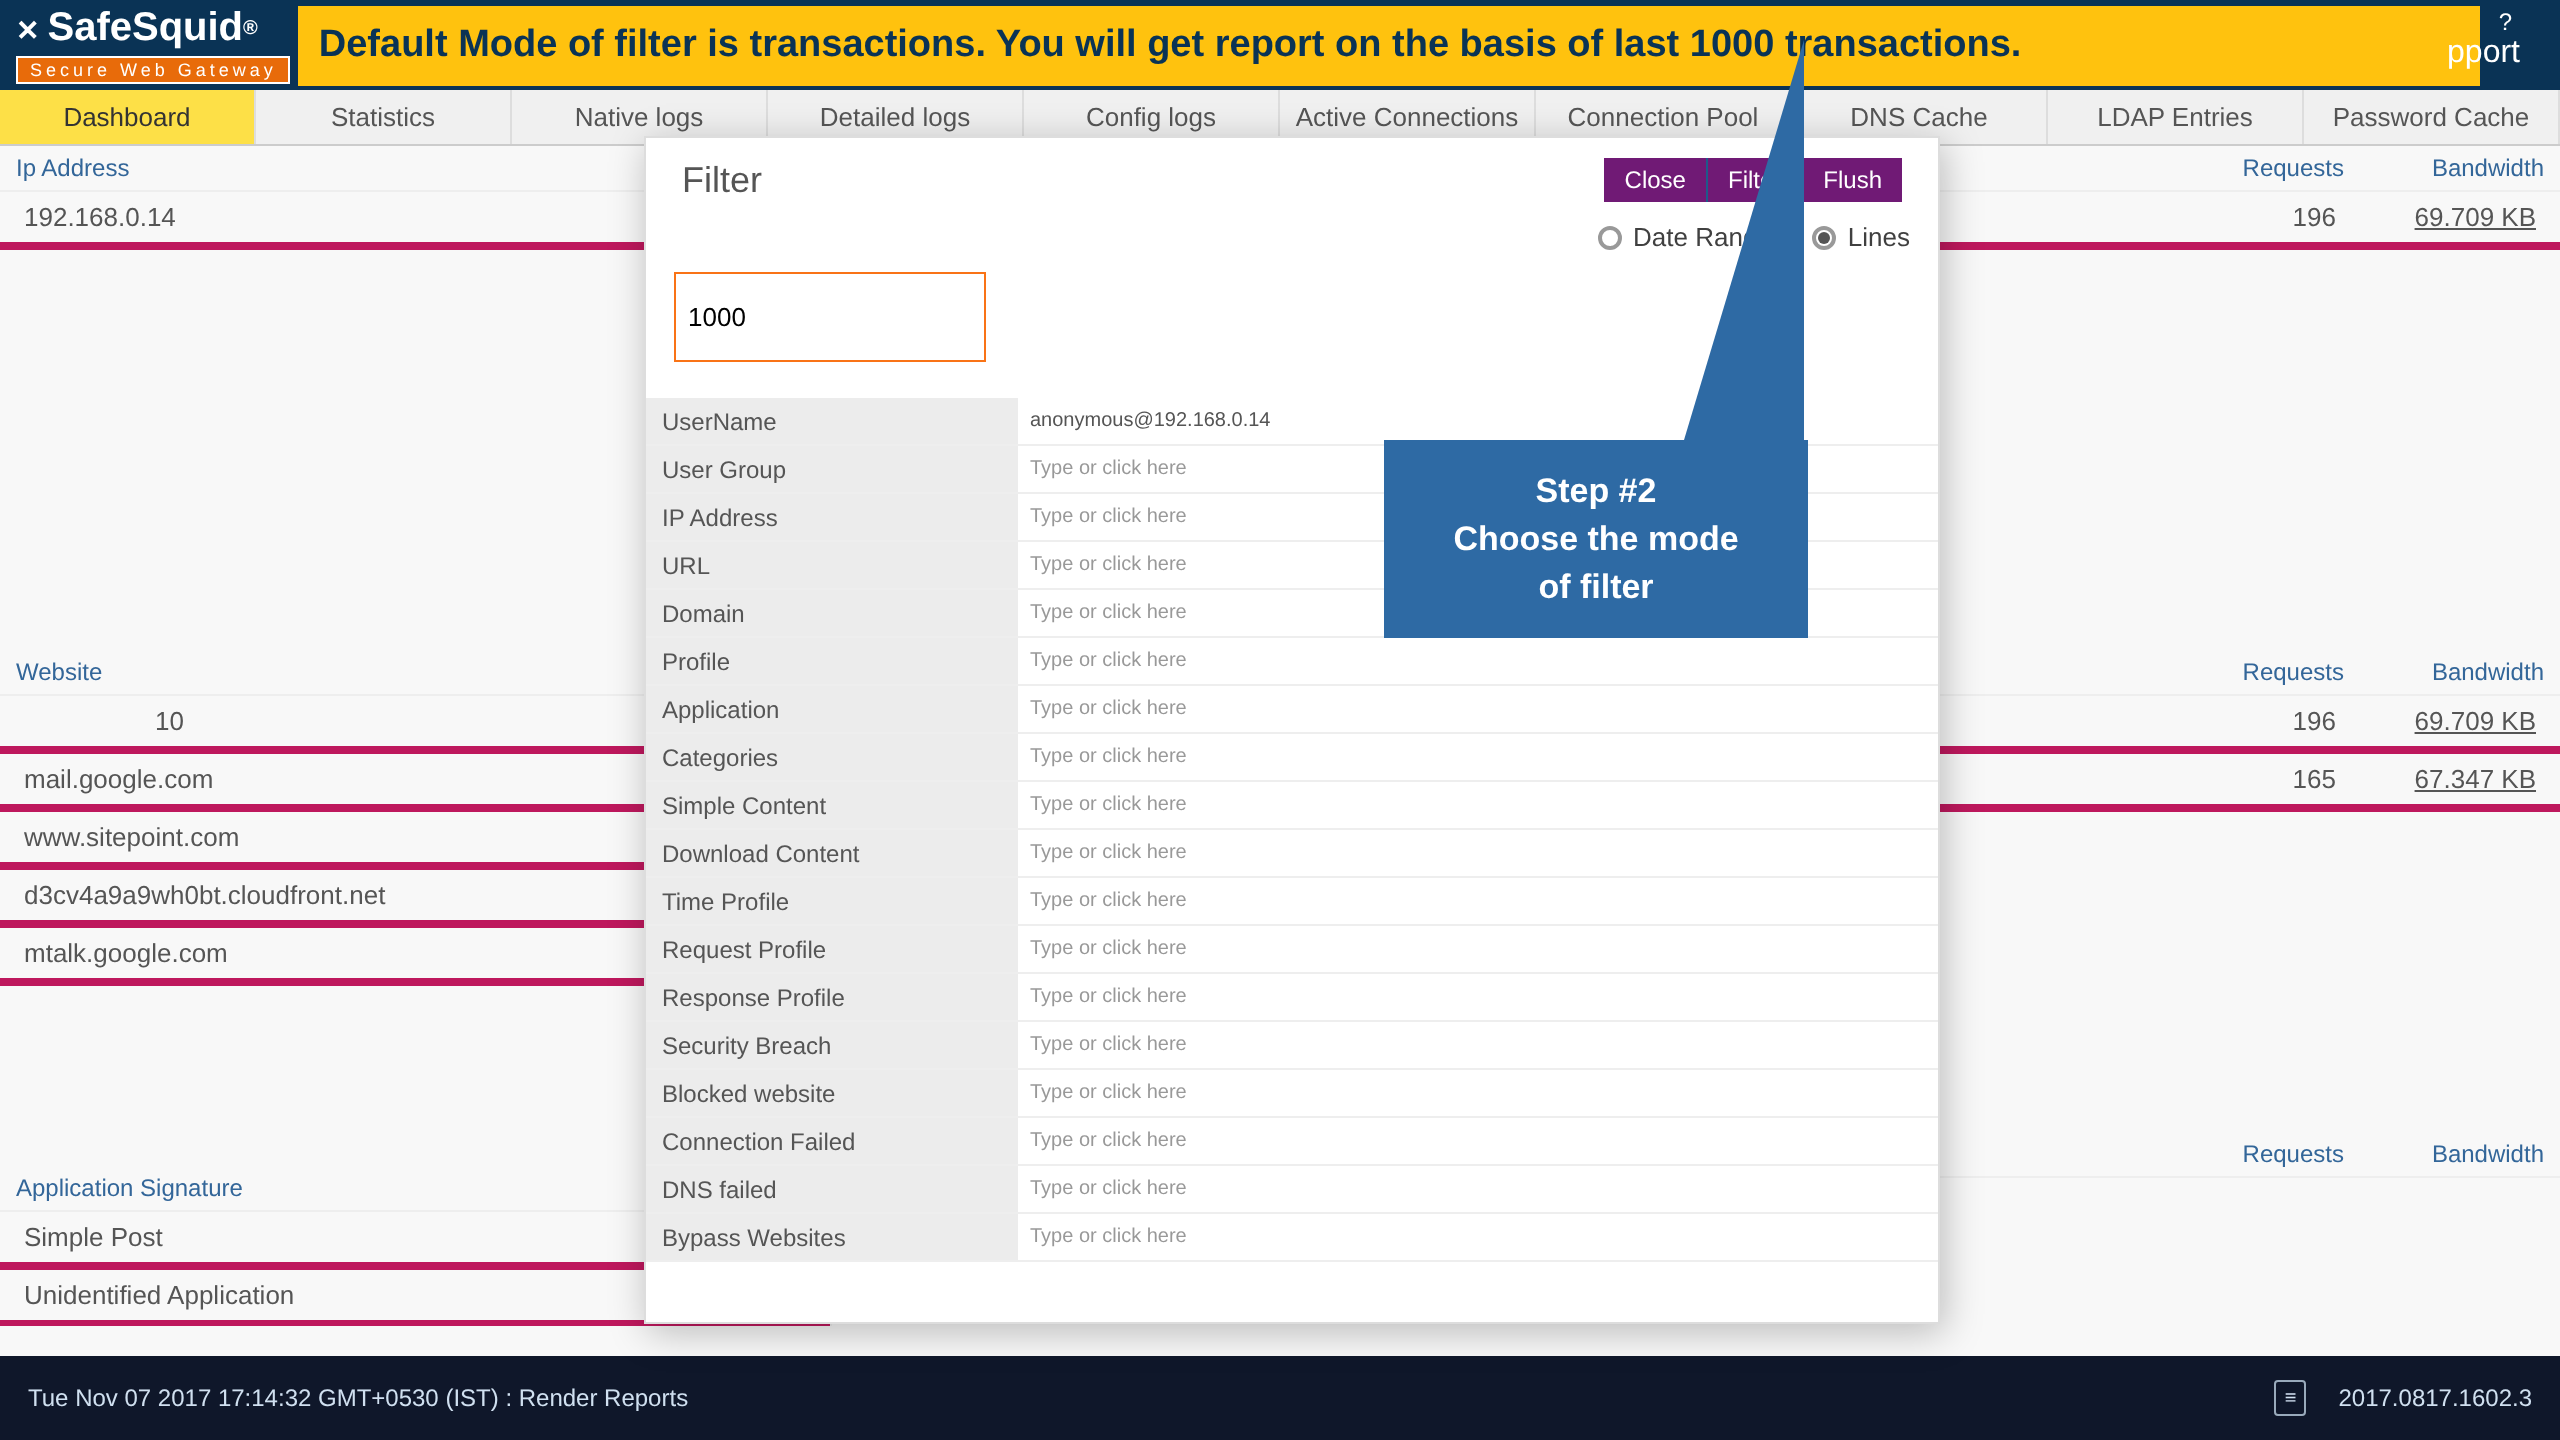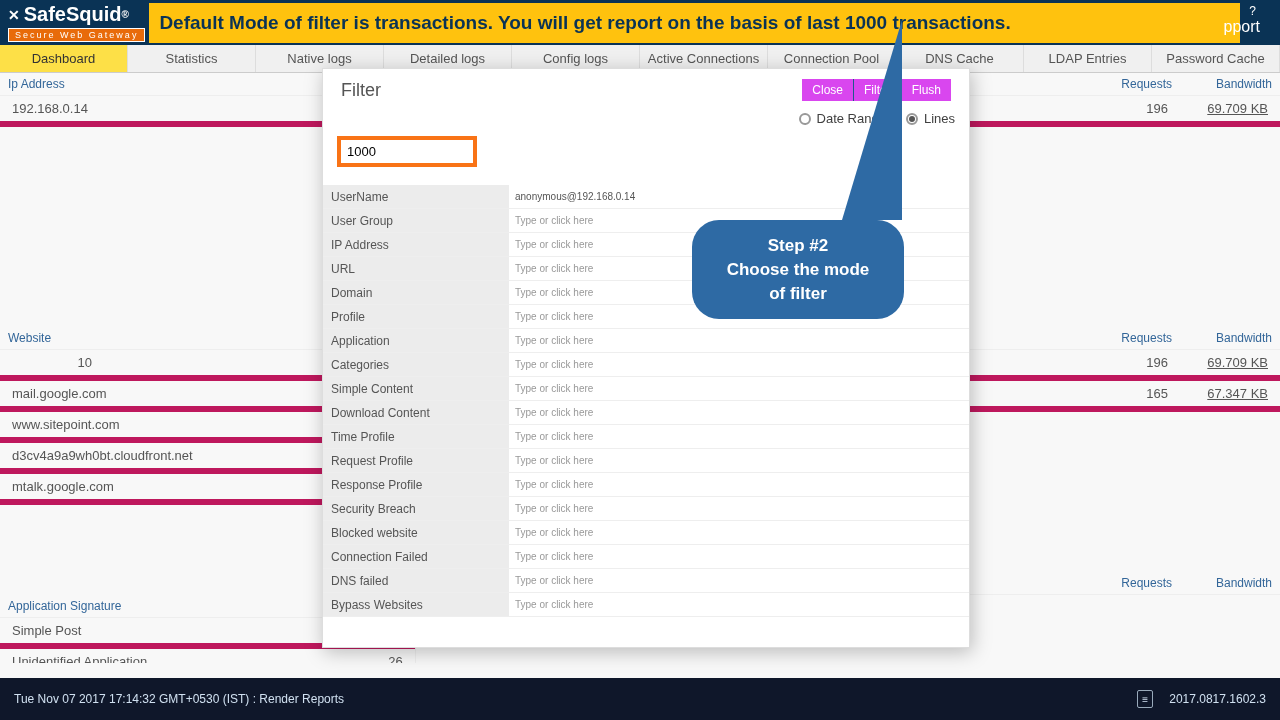--- a/index.html
+++ b/index.html
@@ -21,39 +21,39 @@
 
 .columns { display: flex; height: 590px; }
 .col { flex: 1; overflow-y: auto; }
 .col.left { flex: 0.48; border-right: 1px solid #eee; }
 .col.right { flex: 1; }
 
 .panel-head { display: flex; color: #336699; font-size: 12px; padding: 4px 8px; border-bottom: 1px solid #eee; }
 .panel-head .h1 { flex: 1; }
 .panel-head .h2 { width: 80px; text-align: right; }
 .panel-head .h3 { width: 100px; text-align: right; }
-.row { display: flex; padding: 5px 12px; font-size: 13px; color: #555; border-bottom: 6px solid #be185d; align-items: center; }
+.row { display: flex; padding: 5px 12px; font-size: 13px; color: #555; border-bottom: 4px solid #be185d; align-items: center; }
 .row .c1 { flex: 1; }
 .row .c2 { width: 80px; text-align: right; }
 .row .c3 { width: 100px; text-align: right; text-decoration: underline; }
 .spacer { height: 200px; }
 
 .modal { position: absolute; left: 322px; top: 68px; width: 648px; background: #fff; border: 1px solid #ddd; box-shadow: 2px 4px 18px rgba(0,0,0,.25); z-index: 50; }
 .modal-head { display: flex; align-items: flex-end; padding: 10px 18px; }
 .modal-title { font-size: 18px; color: #555; flex: 1; }
 .btn-group { display: flex; }
-.mbtn { background: #d946ef; color: #fff; font-size: 12px; padding: 4px 10px; border-left: 1px solid #1e5a8a; cursor: pointer; }
+.mbtn { background: #701a75; color: #fff; font-size: 12px; padding: 4px 10px; border-left: 1px solid #1e5a8a; cursor: pointer; }
 .mbtn:first-child { border-left: none; }
 
 .mode-row { display: flex; justify-content: flex-end; align-items: center; gap: 6px; padding: 0 14px 4px; font-size: 13px; color: #404040; }
 .radio { width: 12px; height: 12px; border: 2px solid #999; border-radius: 50%; display: inline-flex; align-items: center; justify-content: center; margin-left: 14px; }
 .radio.sel::after { content: ""; width: 6px; height: 6px; background: #555; border-radius: 50%; }
 
 .lines-input { margin: 6px 14px 18px; }
-.lines-input input { width: 140px; padding: 4px 6px; font-size: 13px; border: 4px solid #f97316; }
+.lines-input input { width: 156px; padding: 14px 6px; font-size: 13px; border: 1px solid #f97316; }
 
 .filter-row { display: flex; align-items: center; border-bottom: 1px solid #eee; min-height: 24px; }
 .filter-label { width: 186px; background: #ececec; color: #555; font-size: 12px; padding: 4px 8px; align-self: stretch; display: flex; align-items: center; }
 .filter-input { flex: 1; padding: 3px 6px; font-size: 10px; color: #555; border: none; outline: none; }
 .filter-input::placeholder { color: #999; }
 
 .callout { position: absolute; z-index: 60; }
 .callout .box { background: #2e6aa4; color: #fff; text-align: center; font-size: 17px; font-weight: bold; padding: 14px 20px; line-height: 1.4; width: 212px; position: absolute; left: 0; top: 0; }
 .callout .tri { position: absolute; width: 0; height: 0; border-style: solid; }
 
@@ -279,21 +279,21 @@
       <div class="filter-row">
         <div class="filter-label">Bypass Websites</div>
         <input class="filter-input" placeholder="Type or click here" style="">
       </div>
     </div>
   <div style="height:30px"></div>
 </div>
 
 <div class="callout" style="left:692px; top:120px;">
   <div class="tri" style="left:150px; top:-100px; border-width:0 0 200px 60px; border-color:transparent transparent #2e6aa4 transparent;"></div>
-  <div class="box" style="top:100px;border-radius:27px;">
+  <div class="box" style="top:100px;">
     <div>Step #2</div>
     <div>Choose the mode</div>
     <div>of filter</div>
   </div>
 </div>
 
 <div class="footer">
   <span>Tue Nov 07 2017 17:14:32 GMT+0530 (IST) : Render Reports</span>
   <span style="display:flex;align-items:center;gap:8px;">
     <span class="doc">≡</span>

